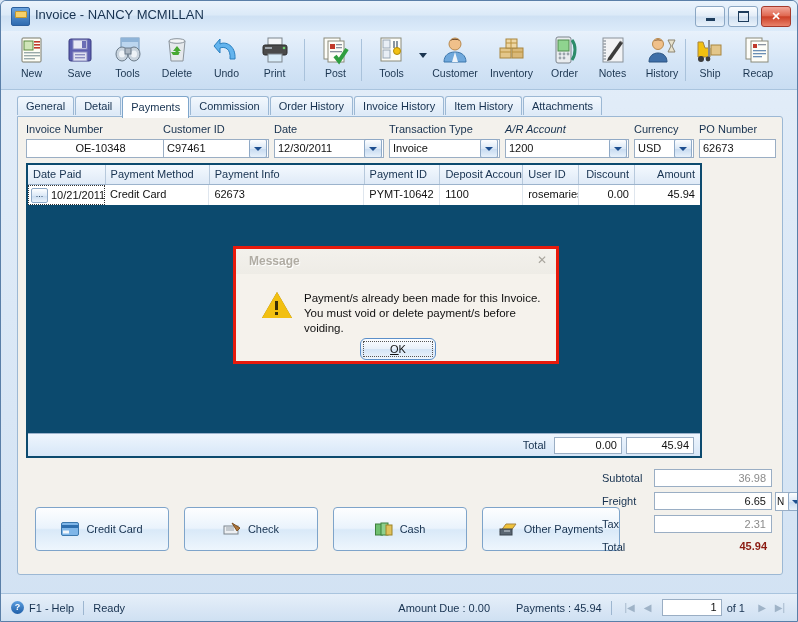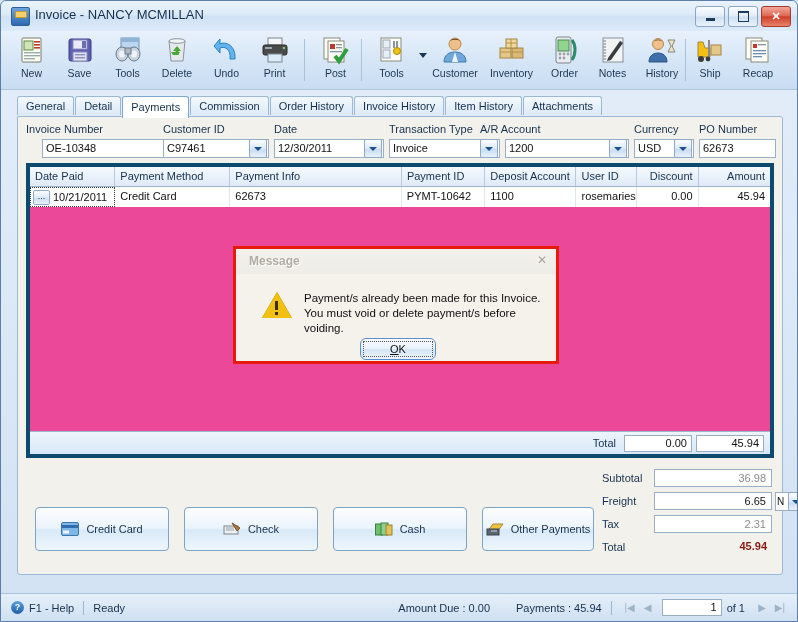--- a/index.html
+++ b/index.html
@@ -111,22 +111,22 @@
     display:flex;align-items:center;justify-content:center;
   }
   .combo-btn:after{
     content:"";width:0;height:0;
     border-left:4px solid transparent;border-right:4px solid transparent;
     border-top:4px solid #1d4e8f;
   }
 
   
   .grid{
-    position:absolute;left:8px;top:46px;width:748px;height:295px;
-    background:#ec4899;border:4px solid #0c4a6e;box-sizing:border-box;
+    position:absolute;left:8px;top:46px;width:676px;height:295px;
+    background:#0c4a6e;border:2px solid #0c4a6e;box-sizing:border-box;
     overflow:hidden;
   }
   .grid-head{
     display:flex;height:19px;
     background:linear-gradient(to bottom,#f4f9fe,#dfeaf7);
     border-bottom:1px solid #9cb3cc;
   }
   .gh{
     border-right:1px solid #b7c9dc;box-sizing:border-box;
     font-size:11px;color:#16314f;line-height:18px;padding:0 5px;
@@ -497,25 +497,25 @@
     <div class="tab"><span>Item History</span></div>
     <div class="tab"><span>Attachments</span></div>
   </div>
 
   <div class="tabbody">
 
     <div class="fld-label" style="left:8px;top:6px;">Invoice Number</div>
     <div class="fld-label" style="left:145px;top:6px;">Customer ID</div>
     <div class="fld-label" style="left:256px;top:6px;">Date</div>
     <div class="fld-label" style="left:371px;top:6px;">Transaction Type</div>
-    <div class="fld-label" style="left:462px;top:6px;">A/R Account</div>
+    <div class="fld-label" style="left:487px;top:6px;font-style:italic;">A/R Account</div>
     <div class="fld-label" style="left:616px;top:6px;">Currency</div>
     <div class="fld-label" style="left:681px;top:6px;">PO Number</div>
 
-    <div class="fld" style="left:24px;top:22px;width:149px;">
+    <div class="fld" style="left:8px;top:22px;width:149px;text-align:center;">
       <span class="val">OE-10348</span>
     </div>
 
     <div class="fld" style="left:145px;top:22px;width:106px;">
       <span class="val">C97461</span>
       <span class="combo-btn"></span>
     </div>
 
     <div class="fld" style="left:256px;top:22px;width:110px;">
       <span class="val">12/30/2011</span>
@@ -600,21 +600,21 @@
       <span class="pbico">
         <svg width="18" height="14" viewBox="0 0 18 14">
             <rect x="0.5" y="2" width="7" height="11" fill="#6fbf6f" stroke="#3d7f3d"></rect>
             <rect x="6" y="1" width="7" height="12" fill="#8ed08e" stroke="#3d7f3d"></rect>
             <rect x="11" y="3" width="6" height="10" fill="#e0c15c" stroke="#9d8327"></rect>
           </svg>
       </span>
       <span>Cash</span>
     </div>
 
-    <div class="paybtn" style="left:464px;top:390px;width:112px;">
+    <div class="paybtn" style="left:464px;top:390px;width:138px;">
       <span class="pbico">
         <svg width="18" height="14" viewBox="0 0 18 14">
             <path d="M1 10 l6 -8 h10 l-6 8 z" fill="#f0c23a" stroke="#a8853f"></path>
             <rect x="1" y="7" width="12" height="6" fill="#5a6672" stroke="#3b444e"></rect>
             <path d="M5 9 h6" stroke="#cfd7df"></path>
           </svg>
       </span>
       <span>Other Payments</span>
     </div>
 

